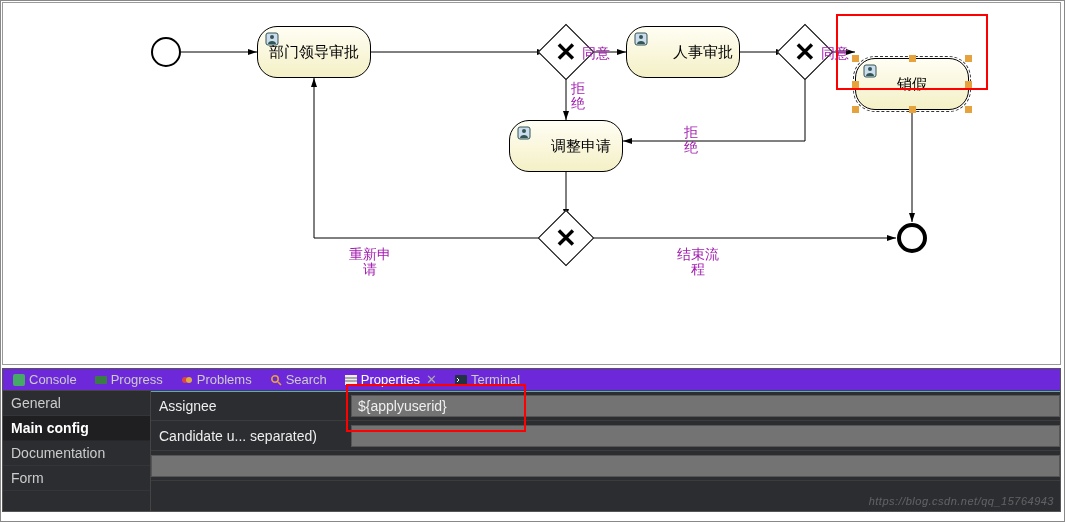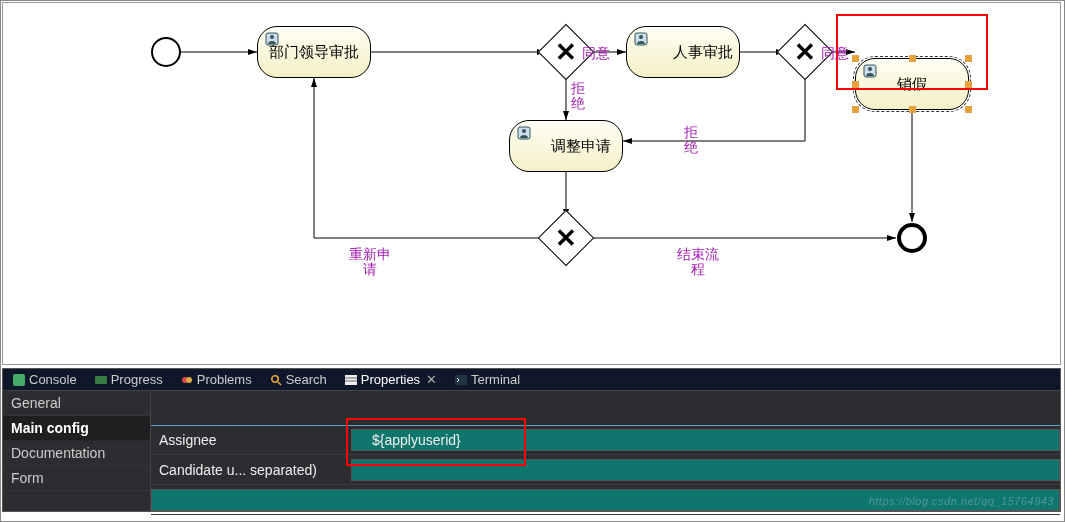--- a/index.html
+++ b/index.html
@@ -107,21 +107,21 @@
     color: #ddd;
     font-size: 13px;
     border: 1px solid #555;
   }
   .panel .tabbar {
     height: 22px;
     display: flex;
     align-items: center;
     gap: 6px;
     padding: 0 4px;
-    background: #0f172a;
+    background: #6d28d9;
     border-bottom: 1px solid #444;
   }
   .panel .tab {
     display: flex;
     align-items: center;
     gap: 4px;
     padding: 1px 6px;
     color: #ccc;
     font-size: 13px;
     cursor: pointer;
@@ -147,21 +147,20 @@
     border-bottom: 1px solid rgba(255,255,255,0.04);
   }
   .left-nav .nav-item.active {
     color: #fff;
     font-weight: 700;
     background: #1f1f21;
   }
   .form-area {
     flex: 1;
     position: relative;
-    margin-top: 34px;
   }
   .form-row {
     display: flex;
     align-items: center;
     border-bottom: 1px solid #3c3c3c;
     height: 30px;
   }
   .form-row.first { border-top: 1px solid #5aa7d6; }
   .form-row .lbl {
     width: 200px;
@@ -174,24 +173,24 @@
   }
   .form-row .fld {
     flex: 1;
     height: 100%;
     display: flex;
     align-items: center;
   }
   .form-row input {
     width: 100%;
     height: 22px;
-    background: #0f766e;
+    background: #737373;
     border: 1px solid #555;
     color: #eee;
-    padding: 0 20px;
+    padding: 0 6px;
     font-size: 14px;
     outline: none;
   }
   .red-box {
     position: absolute;
     border: 2px solid #f00;
     pointer-events: none;
   }
   .watermark {
     position: absolute;

